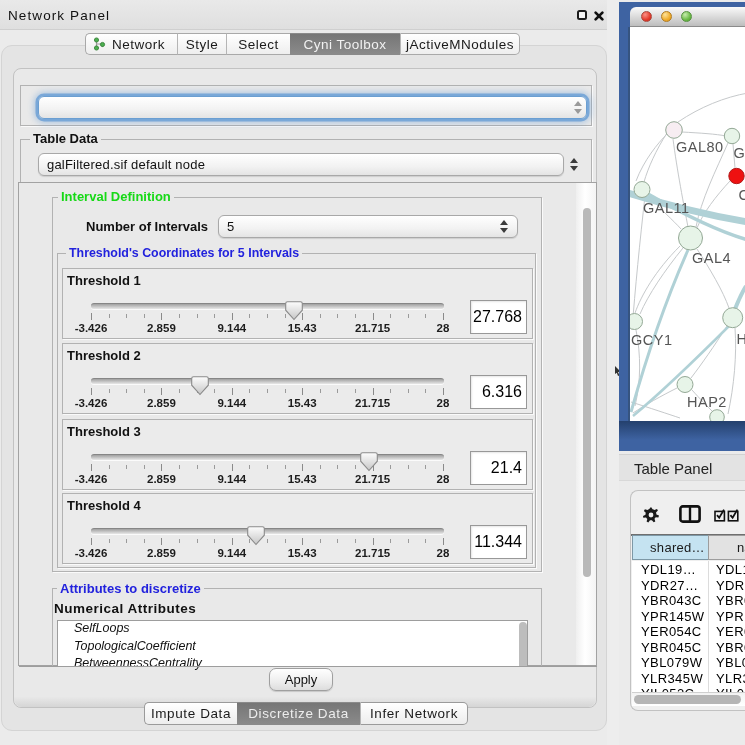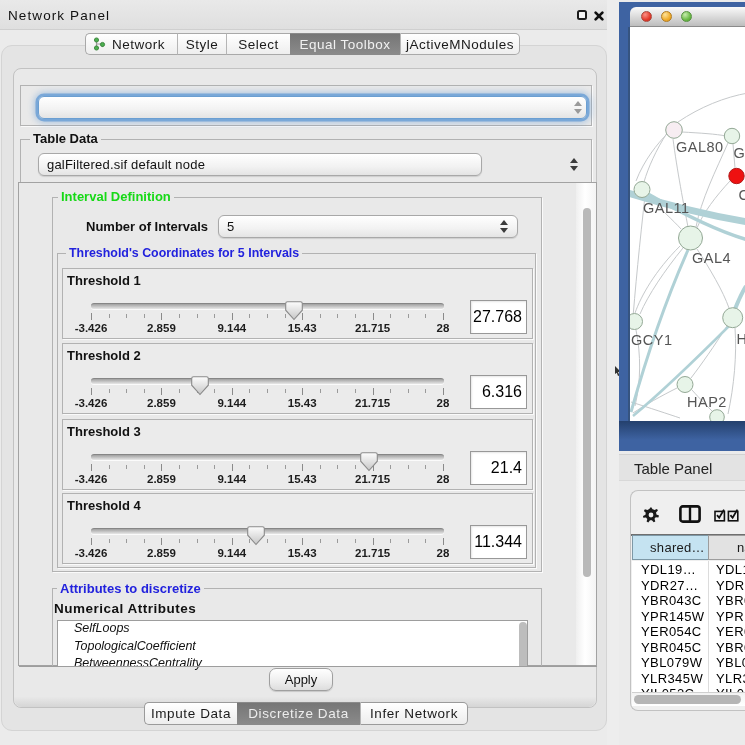--- a/index.html
+++ b/index.html
@@ -142,37 +142,37 @@
 
 <div class="seg first" style="left:85px;width:92px;padding-left:14px">Network</div>
 <svg style="left:93px;top:37px;z-index:6" width="13" height="14" viewBox="0 0 13 14">
   <path d="M3.5 3.5 V10.5 M3.5 7 H9.5 V10" stroke="#9a9a9a" stroke-width="1.2" fill="none"></path>
   <circle cx="3.5" cy="3" r="2.1" fill="#4caf50" stroke="#2d7a2d" stroke-width="0.8"></circle>
   <circle cx="3.5" cy="11" r="2.1" fill="#4caf50" stroke="#2d7a2d" stroke-width="0.8"></circle>
   <circle cx="9.5" cy="7.5" r="2.1" fill="#4caf50" stroke="#2d7a2d" stroke-width="0.8"></circle>
 </svg>
 <div class="seg sep" style="left:177px;width:49px">Style</div>
 <div class="seg sep" style="left:226px;width:64px">Select</div>
-<div class="seg dark" style="left:290px;width:110px">Equal Toolbox</div>
+<div class="seg dark" style="left:290px;width:110px">Cyni Toolbox</div>
 <div class="seg sep last" style="left:400px;width:120px">jActiveMNodules</div>
 
 <div class="outerp"></div>
 <div class="mainp"></div>
 <div class="mainbot"></div>
 
 <div class="grp" style="left:20px;top:85px;width:572px;height:41px"></div>
 <div class="combo" style="left:38px;top:96px;width:549px;
      box-shadow:0 0 0 2.5px rgba(100,155,212,0.75),0 0 6px 4px rgba(100,155,212,0.45);
      border-color:#6b9fd2"></div>
 <div class="arr arrU" style="left:574px;top:101px;border-bottom-color:#9a9a9a"></div>
 <div class="arr arrD" style="left:574px;top:109px;border-top-color:#9a9a9a"></div>
 
 <div class="grp" style="left:20px;top:139px;width:572px;height:45px"></div>
 <div class="gttl" style="left:30px;top:132px;color:#111">Table Data</div>
-<div class="combo" style="left:38px;top:153px;width:444px">galFiltered.sif default node</div>
+<div class="combo" style="left:38px;top:153px;width:526px">galFiltered.sif default node</div>
 <div class="arr arrU" style="left:570px;top:158px"></div>
 <div class="arr arrD" style="left:570px;top:166px"></div>
 
 
 <div style="left:18px;top:182px;width:579px;height:484px;
      border:1px solid #a2a2a2;background:#e9e9e9"></div>
 
 <div style="left:576px;top:183px;width:20px;height:482px;
      background:linear-gradient(90deg,#efefef,#ffffff 45%,#f4f4f4)"></div>
 <div style="left:582.5px;top:208px;width:8.5px;height:369px;background:#b9b9b9;

